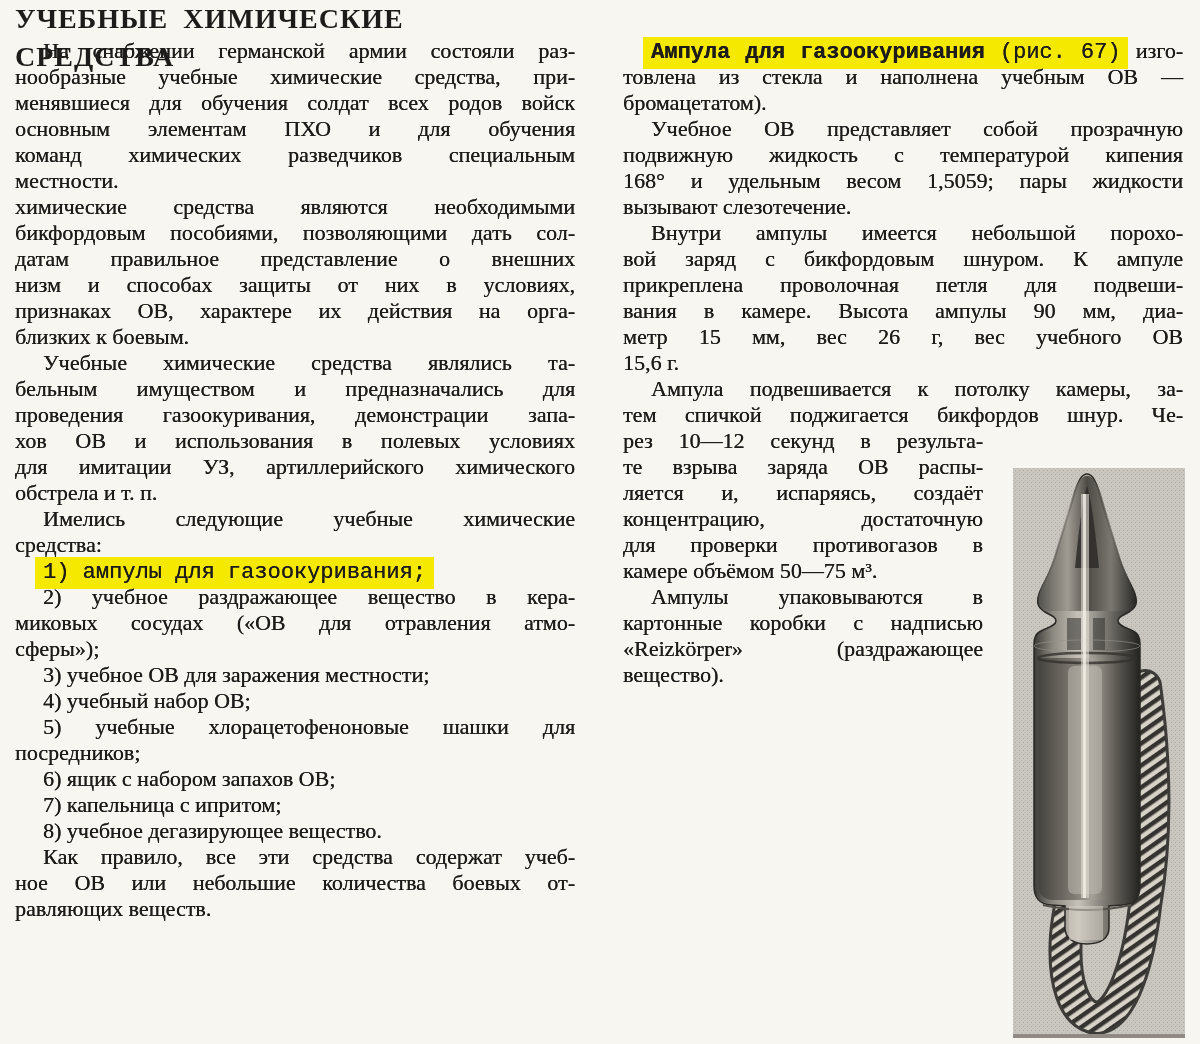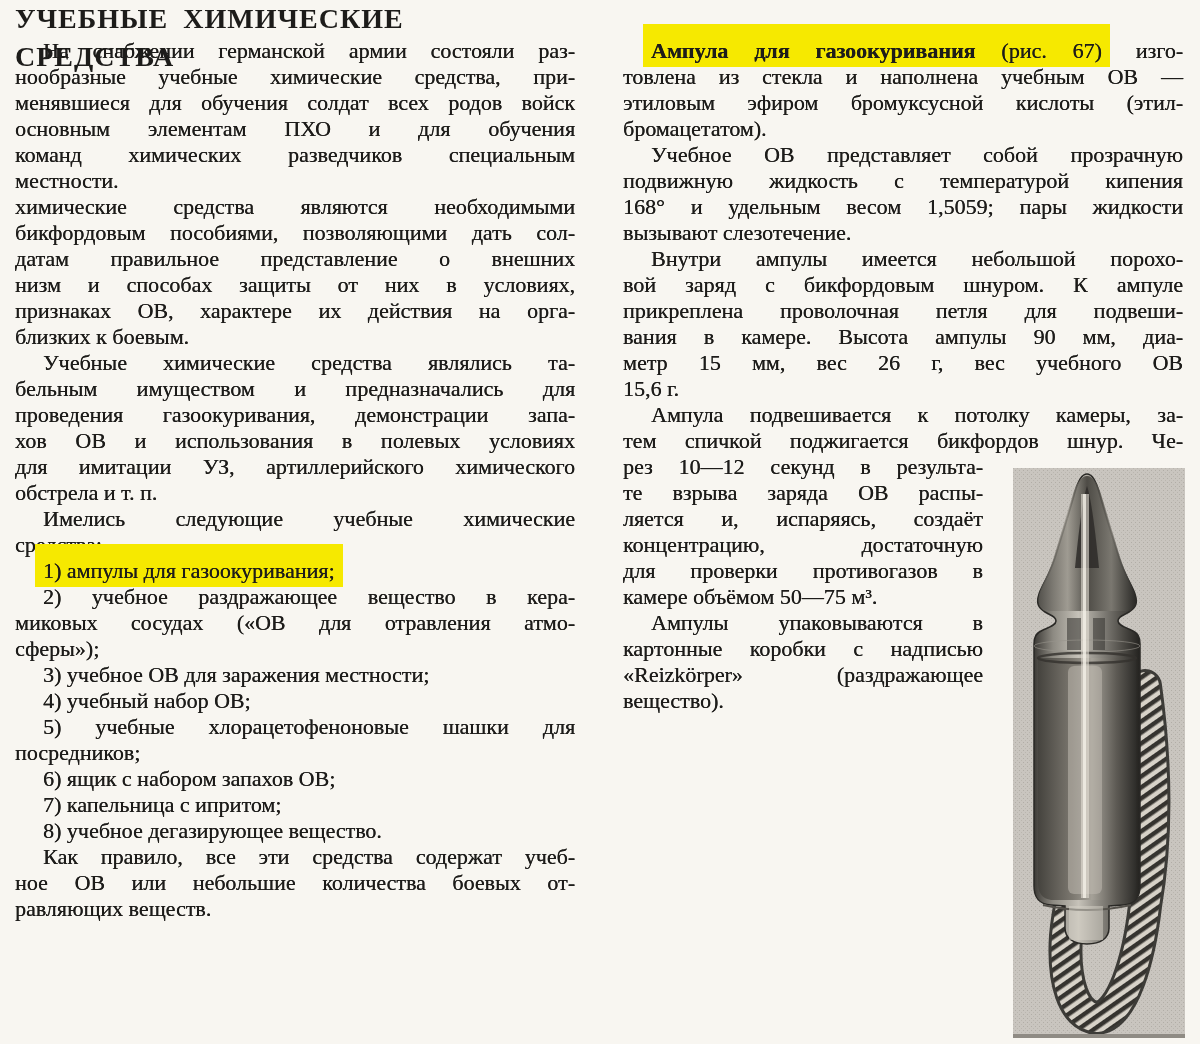--- a/index.html
+++ b/index.html
@@ -21,21 +21,21 @@
   .line{
     height:26px; line-height:26px; font-size:22px;
     text-shadow:0.25px 0 0 currentColor;
     white-space:nowrap;
   }
   .jline{text-align:justify; text-align-last:justify; white-space:normal;}
   .first{padding-left:28px;}
   .narrow{padding-right:200px;}
   .hl{
     background:var(--highlight,#f6e900);
-    padding:14px 8px 4px; margin-left:-8px;
+    padding:3px 8px 4px; margin-left:-8px;font-family:Liberation Mono, monospace;
   }
   .photo{
     position:absolute; left:1013px; top:468px; width:172px; height:570px; margin:0;
   }
   .photo svg{display:block;}
 </style>
 </head>
 <body>
 
 <div class="page">
@@ -78,21 +78,20 @@
         <div class="line jline first">Как правило, все эти средства содержат учеб-</div>
         <div class="line jline">ное ОВ или небольшие количества боевых от-</div>
         <div class="line">равляющих веществ.</div>
       </div>
   </div>
 
   <div class="col col-right">
     <div class="line jline first"><span class="hl"><b>Ампула для газоокуривания</b><span> (рис. 67)</span></span> <span>изго-</span></div>
     <div id="rightLines">
         <div class="line jline">товлена из стекла и наполнена учебным ОВ —</div>
-        <div class="line jline">этиловым эфиром бромуксусной кислоты (этил-</div>
         <div class="line">бромацетатом).</div>
         <div class="line jline first">Учебное ОВ представляет собой прозрачную</div>
         <div class="line jline">подвижную жидкость с температурой кипения</div>
         <div class="line jline">168° и удельным весом 1,5059; пары жидкости</div>
         <div class="line">вызывают слезотечение.</div>
         <div class="line jline first">Внутри ампулы имеется небольшой порохо-</div>
         <div class="line jline">вой заряд с бикфордовым шнуром. К ампуле</div>
         <div class="line jline">прикреплена проволочная петля для подвеши-</div>
         <div class="line jline">вания в камере. Высота ампулы 90 мм, диа-</div>
         <div class="line jline">метр 15 мм, вес 26 г, вес учебного ОВ</div>

